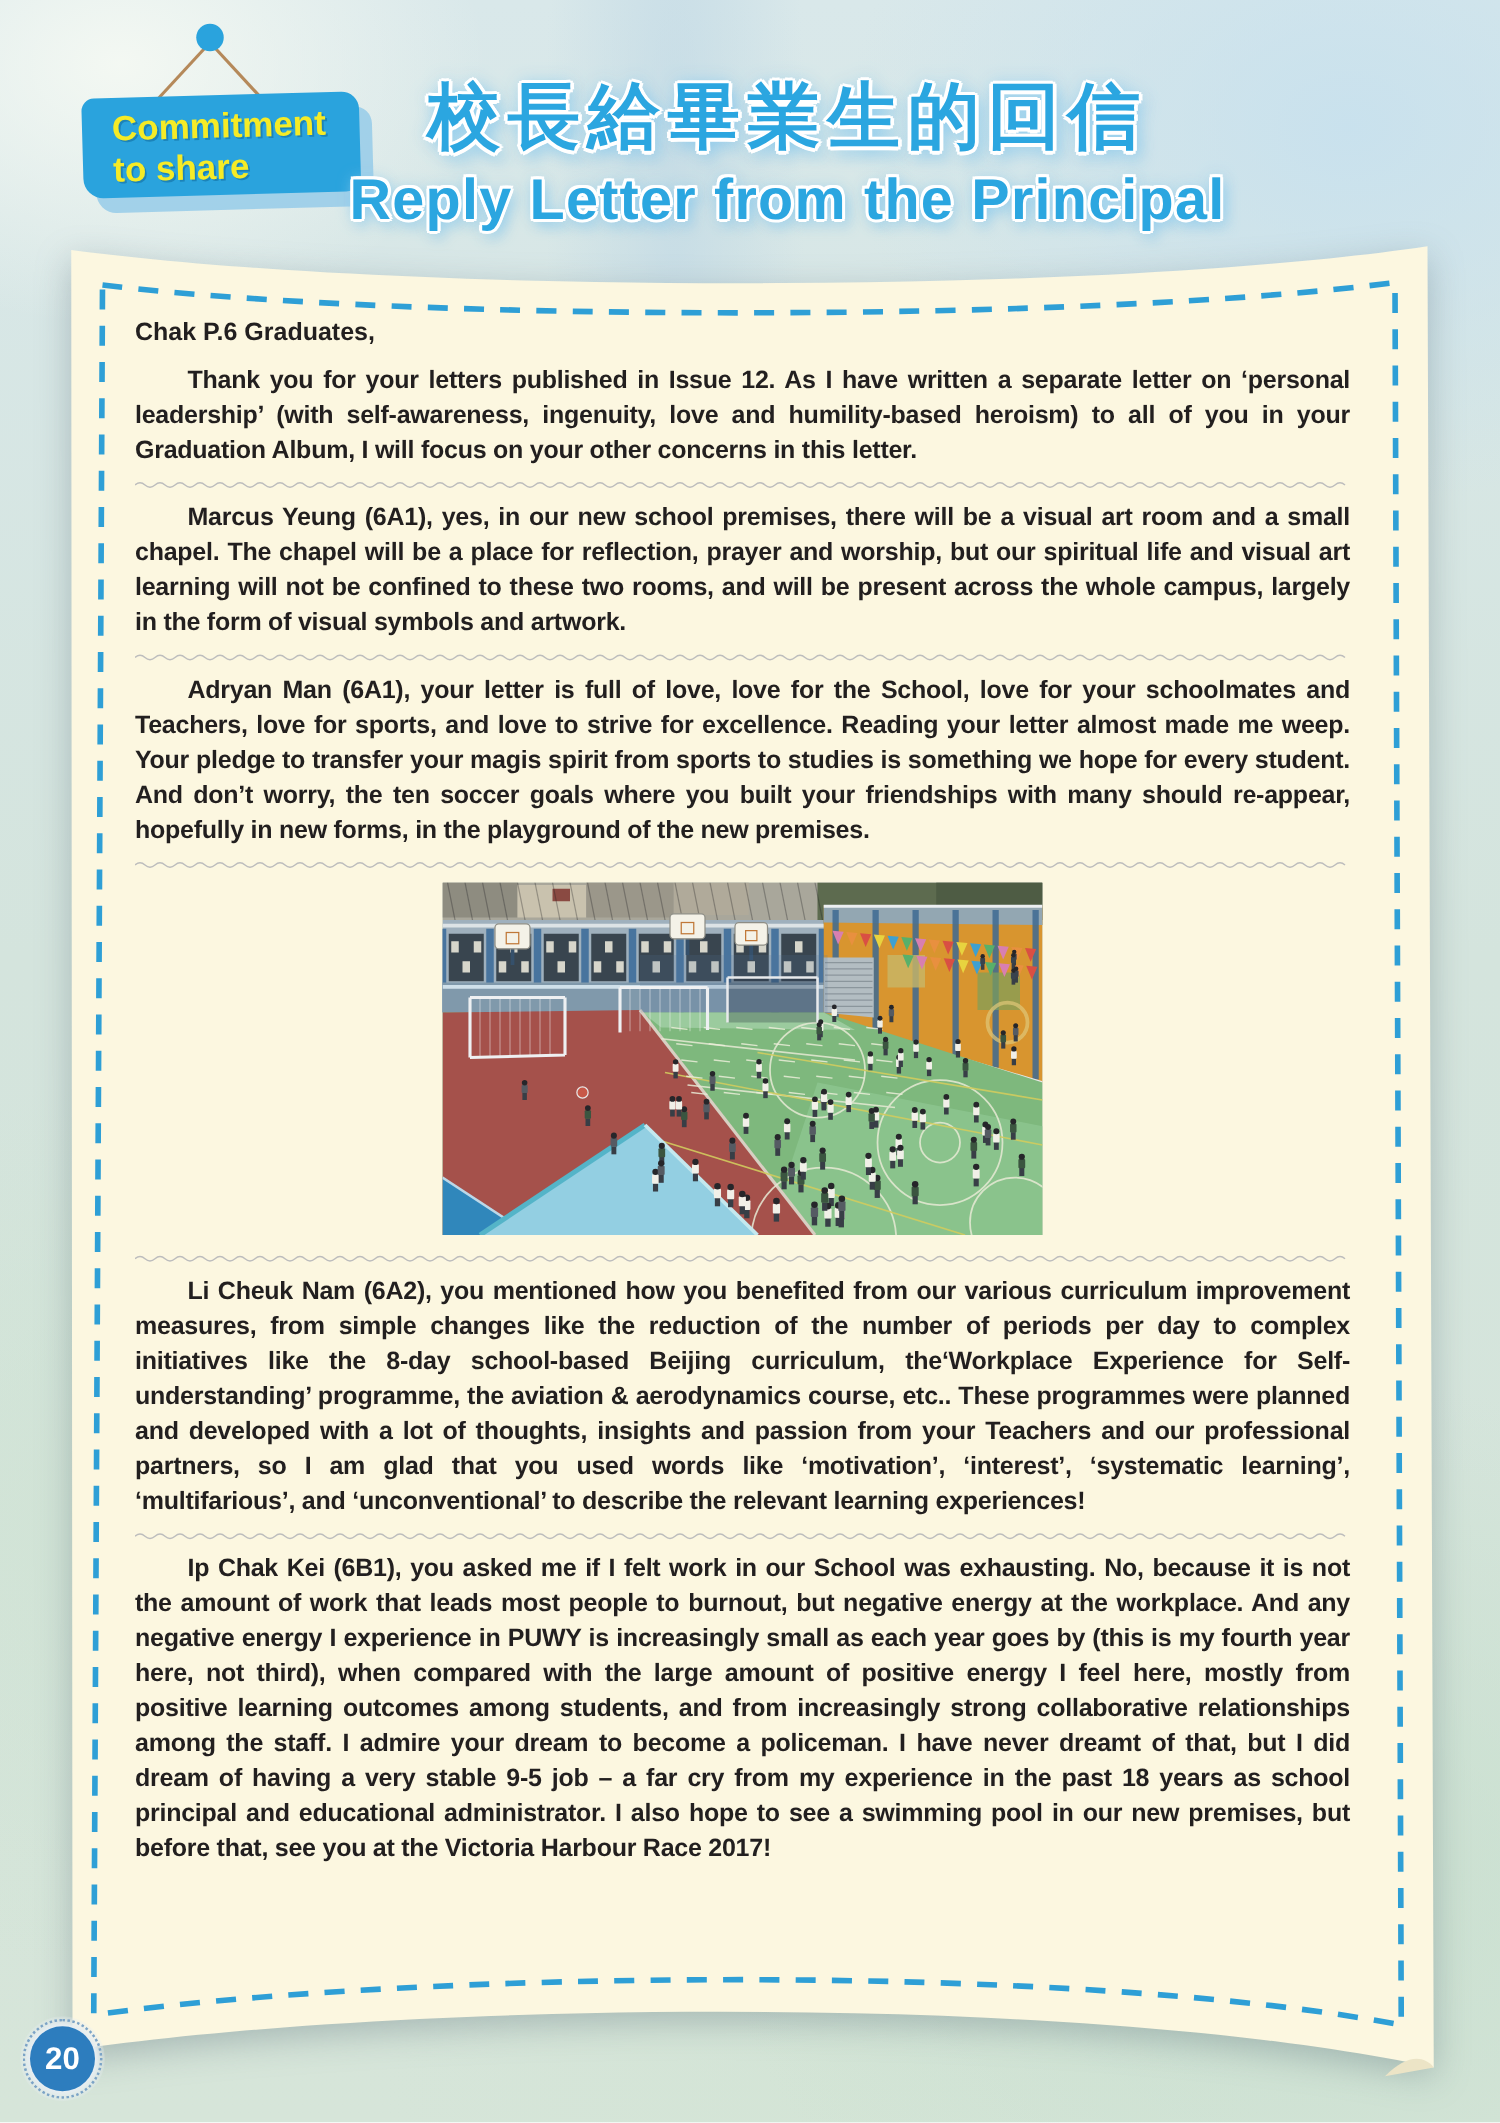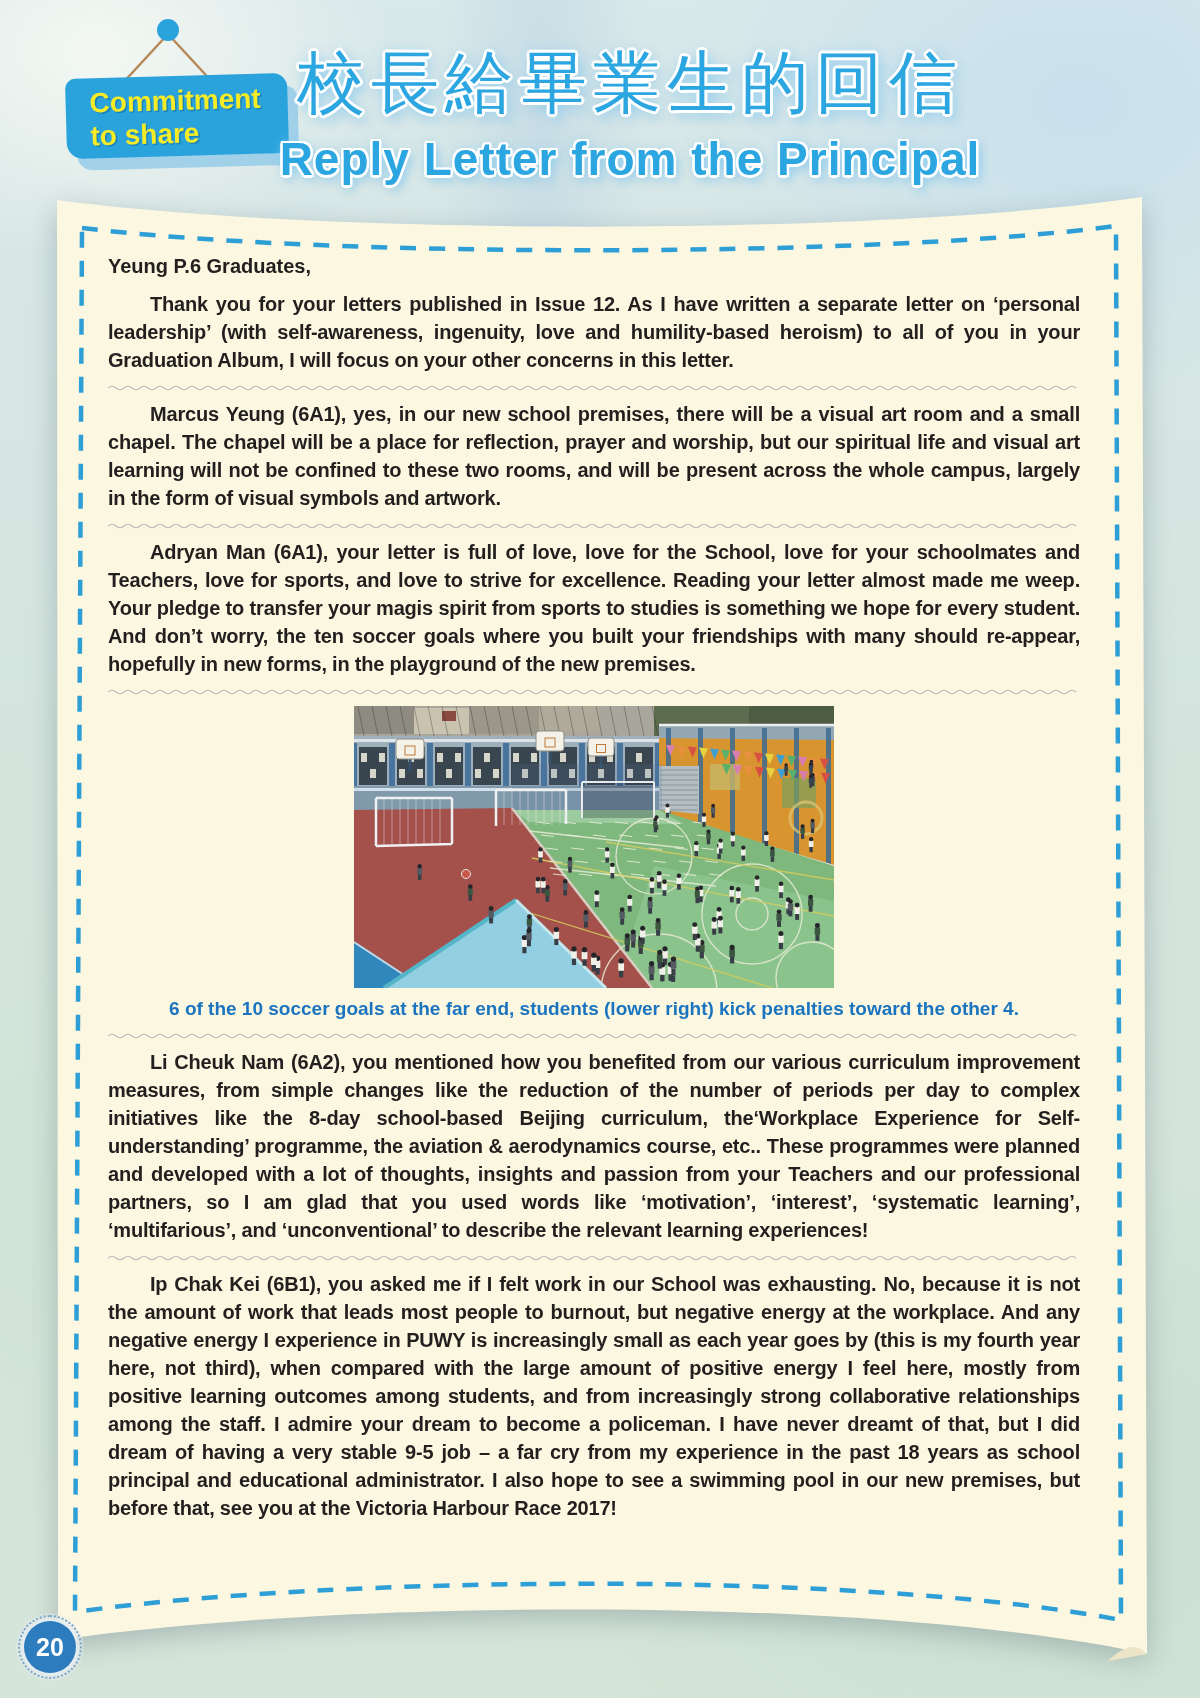--- a/index.html
+++ b/index.html
@@ -16,22 +16,22 @@
   
   .badge-wrap{position:absolute;left:58px;top:14px;width:300px;height:180px;}
   .badge-pin{position:absolute;left:0;top:0;}
   .badge{position:absolute;left:8px;top:62px;width:222px;height:80px;background:#2aa3dd;
     border-radius:10px 14px 12px 16px;transform:rotate(-1.6deg);
     box-shadow:10px 12px 0 rgba(154,205,233,.9);
     color:#f5eb27;font-weight:bold;font-size:28px;line-height:33px;
     padding:8px 0 0 24px;box-sizing:border-box;
     text-shadow:1.5px 1.5px 0 rgba(16,105,155,.55);}
   .titles{position:absolute;left:250px;top:0;width:760px;text-align:center;}
-  .title-zh{position:absolute;left:0;top:38px;width:100%;margin:0;
-    font-size:68px;font-weight:normal;letter-spacing:6px;color:#2ba6e0;
+  .title-zh{position:absolute;left:0;top:55px;width:100%;margin:0;
+    font-size:58px;font-weight:bold;letter-spacing:6px;color:#2ba6e0;
     text-shadow:3px 0 0 #fff,-3px 0 0 #fff,0 3px 0 #fff,0 -3px 0 #fff,
       2px 2px 0 #fff,-2px 2px 0 #fff,2px -2px 0 #fff,-2px -2px 0 #fff,
       0 0 14px rgba(140,205,240,.9),5px 7px 12px rgba(125,195,235,.75);}
   .title-en{position:absolute;left:0;top:132px;width:100%;margin:0;
     font-size:46px;font-weight:bold;letter-spacing:1px;color:#2ba6e0;
     text-shadow:2.5px 0 0 #fff,-2.5px 0 0 #fff,0 2.5px 0 #fff,0 -2.5px 0 #fff,
       2px 2px 0 #fff,-2px 2px 0 #fff,2px -2px 0 #fff,-2px -2px 0 #fff,
       0 0 12px rgba(140,205,240,.9),4px 6px 10px rgba(125,195,235,.7);}
   
   .paper-svg{position:absolute;left:0;top:0;}
@@ -78,21 +78,21 @@
         <div>to share</div>
       </div>
     </div>
     <div class="titles">
       <h1 class="title-zh">校長給畢業生的回信</h1>
       <h2 class="title-en">Reply Letter from the Principal</h2>
     </div>
   </header>
 
   <main class="letter">
-    <p class="salutation">Yeung P.6 Graduates,</p>
+    <p class="salutation">Chak P.6 Graduates,</p>
 
     <p class="para">Thank you for your letters published in Issue 12. As I have written a separate letter on ‘personal leadership’ (with self-awareness, ingenuity, love and humility-based heroism) to all of you in your Graduation Album, I will focus on your other concerns in this letter.</p>
     <svg class="wavy" width="972" height="10">
         <path fill="none" stroke="#bdbdbd" stroke-width="1.2" d="M0,6 q4,-3.5 8,0 t8,0 t8,0 t8,0 t8,0 t8,0 t8,0 t8,0 t8,0 t8,0 t8,0 t8,0 t8,0 t8,0 t8,0 t8,0 t8,0 t8,0 t8,0 t8,0 t8,0 t8,0 t8,0 t8,0 t8,0 t8,0 t8,0 t8,0 t8,0 t8,0 t8,0 t8,0 t8,0 t8,0 t8,0 t8,0 t8,0 t8,0 t8,0 t8,0 t8,0 t8,0 t8,0 t8,0 t8,0 t8,0 t8,0 t8,0 t8,0 t8,0 t8,0 t8,0 t8,0 t8,0 t8,0 t8,0 t8,0 t8,0 t8,0 t8,0 t8,0 t8,0 t8,0 t8,0 t8,0 t8,0 t8,0 t8,0 t8,0 t8,0 t8,0 t8,0 t8,0 t8,0 t8,0 t8,0 t8,0 t8,0 t8,0 t8,0 t8,0 t8,0 t8,0 t8,0 t8,0 t8,0 t8,0 t8,0 t8,0 t8,0 t8,0 t8,0 t8,0 t8,0 t8,0 t8,0 t8,0 t8,0 t8,0 t8,0 t8,0 t8,0 t8,0 t8,0 t8,0 t8,0 t8,0 t8,0 t8,0 t8,0 t8,0 t8,0 t8,0 t8,0 t8,0 t8,0 t8,0 t8,0 t8,0 t8,0 t8,0"></path>
       </svg>
 
     <p class="para">Marcus Yeung (6A1), yes, in our new school premises, there will be a visual art room and a small chapel. The chapel will be a place for reflection, prayer and worship, but our spiritual life and visual art learning will not be confined to these two rooms, and will be present across the whole campus, largely in the form of visual symbols and artwork.</p>
     <svg class="wavy" width="972" height="10">
         <path fill="none" stroke="#bdbdbd" stroke-width="1.2" d="M0,6 q4,-3.5 8,0 t8,0 t8,0 t8,0 t8,0 t8,0 t8,0 t8,0 t8,0 t8,0 t8,0 t8,0 t8,0 t8,0 t8,0 t8,0 t8,0 t8,0 t8,0 t8,0 t8,0 t8,0 t8,0 t8,0 t8,0 t8,0 t8,0 t8,0 t8,0 t8,0 t8,0 t8,0 t8,0 t8,0 t8,0 t8,0 t8,0 t8,0 t8,0 t8,0 t8,0 t8,0 t8,0 t8,0 t8,0 t8,0 t8,0 t8,0 t8,0 t8,0 t8,0 t8,0 t8,0 t8,0 t8,0 t8,0 t8,0 t8,0 t8,0 t8,0 t8,0 t8,0 t8,0 t8,0 t8,0 t8,0 t8,0 t8,0 t8,0 t8,0 t8,0 t8,0 t8,0 t8,0 t8,0 t8,0 t8,0 t8,0 t8,0 t8,0 t8,0 t8,0 t8,0 t8,0 t8,0 t8,0 t8,0 t8,0 t8,0 t8,0 t8,0 t8,0 t8,0 t8,0 t8,0 t8,0 t8,0 t8,0 t8,0 t8,0 t8,0 t8,0 t8,0 t8,0 t8,0 t8,0 t8,0 t8,0 t8,0 t8,0 t8,0 t8,0 t8,0 t8,0 t8,0 t8,0 t8,0 t8,0 t8,0 t8,0 t8,0"></path>
       </svg>
@@ -584,21 +584,20 @@
             <circle cx="239.84871924382108" cy="249.17622248448313" r="2.6258003183767618" fill="#26262a"></circle>
             <rect x="303.6607201170147" y="255.91419983092425" width="4.231294211542856" height="6.720290806568067" fill="#383e46"></rect>
             <rect x="302.9140211385071" y="248.4472100458486" width="5.724692168557982" height="7.71588944457815" rx="0.8" fill="#3b5540"></rect>
             <circle cx="305.7763672227861" cy="246.45601276982845" r="2.61344642477647" fill="#26262a"></circle>
             <rect x="317.363721479622" y="262.59173298375293" width="4.279599770520766" height="6.797011400238863" fill="#383e46"></rect>
             <rect x="316.60849799070655" y="255.03949809459863" width="5.790046748351624" height="7.803976052126102" rx="0.8" fill="#555b63"></rect>
             <circle cx="319.5035213648824" cy="253.02556879082417" r="2.6432822112040024" fill="#26262a"></circle>
           </g>
       </svg>
     </figure>
-    <figcaption class="photo-cap">6 of the 10 soccer goals at the far end, students (lower right) kick penalties toward the other 4.</figcaption>
     <svg class="wavy" width="972" height="10">
         <path fill="none" stroke="#bdbdbd" stroke-width="1.2" d="M0,6 q4,-3.5 8,0 t8,0 t8,0 t8,0 t8,0 t8,0 t8,0 t8,0 t8,0 t8,0 t8,0 t8,0 t8,0 t8,0 t8,0 t8,0 t8,0 t8,0 t8,0 t8,0 t8,0 t8,0 t8,0 t8,0 t8,0 t8,0 t8,0 t8,0 t8,0 t8,0 t8,0 t8,0 t8,0 t8,0 t8,0 t8,0 t8,0 t8,0 t8,0 t8,0 t8,0 t8,0 t8,0 t8,0 t8,0 t8,0 t8,0 t8,0 t8,0 t8,0 t8,0 t8,0 t8,0 t8,0 t8,0 t8,0 t8,0 t8,0 t8,0 t8,0 t8,0 t8,0 t8,0 t8,0 t8,0 t8,0 t8,0 t8,0 t8,0 t8,0 t8,0 t8,0 t8,0 t8,0 t8,0 t8,0 t8,0 t8,0 t8,0 t8,0 t8,0 t8,0 t8,0 t8,0 t8,0 t8,0 t8,0 t8,0 t8,0 t8,0 t8,0 t8,0 t8,0 t8,0 t8,0 t8,0 t8,0 t8,0 t8,0 t8,0 t8,0 t8,0 t8,0 t8,0 t8,0 t8,0 t8,0 t8,0 t8,0 t8,0 t8,0 t8,0 t8,0 t8,0 t8,0 t8,0 t8,0 t8,0 t8,0 t8,0 t8,0"></path>
       </svg>
 
     <p class="para">Li Cheuk Nam (6A2), you mentioned how you benefited from our various curriculum improvement measures, from simple changes like the reduction of the number of periods per day to complex initiatives like the 8-day school-based Beijing curriculum, the‘Workplace Experience for Self-understanding’ programme, the aviation &amp; aerodynamics course, etc.. These programmes were planned and developed with a lot of thoughts, insights and passion from your Teachers and our professional partners, so I am glad that you used words like ‘motivation’, ‘interest’, ‘systematic learning’, ‘multifarious’, and ‘unconventional’ to describe the relevant learning experiences!</p>
     <svg class="wavy" width="972" height="10">
         <path fill="none" stroke="#bdbdbd" stroke-width="1.2" d="M0,6 q4,-3.5 8,0 t8,0 t8,0 t8,0 t8,0 t8,0 t8,0 t8,0 t8,0 t8,0 t8,0 t8,0 t8,0 t8,0 t8,0 t8,0 t8,0 t8,0 t8,0 t8,0 t8,0 t8,0 t8,0 t8,0 t8,0 t8,0 t8,0 t8,0 t8,0 t8,0 t8,0 t8,0 t8,0 t8,0 t8,0 t8,0 t8,0 t8,0 t8,0 t8,0 t8,0 t8,0 t8,0 t8,0 t8,0 t8,0 t8,0 t8,0 t8,0 t8,0 t8,0 t8,0 t8,0 t8,0 t8,0 t8,0 t8,0 t8,0 t8,0 t8,0 t8,0 t8,0 t8,0 t8,0 t8,0 t8,0 t8,0 t8,0 t8,0 t8,0 t8,0 t8,0 t8,0 t8,0 t8,0 t8,0 t8,0 t8,0 t8,0 t8,0 t8,0 t8,0 t8,0 t8,0 t8,0 t8,0 t8,0 t8,0 t8,0 t8,0 t8,0 t8,0 t8,0 t8,0 t8,0 t8,0 t8,0 t8,0 t8,0 t8,0 t8,0 t8,0 t8,0 t8,0 t8,0 t8,0 t8,0 t8,0 t8,0 t8,0 t8,0 t8,0 t8,0 t8,0 t8,0 t8,0 t8,0 t8,0 t8,0 t8,0 t8,0"></path>
       </svg>
 
     <p class="para">Ip Chak Kei (6B1), you asked me if I felt work in our School was exhausting. No, because it is not the amount of work that leads most people to burnout, but negative energy at the workplace. And any negative energy I experience in PUWY is increasingly small as each year goes by (this is my fourth year here, not third), when compared with the large amount of positive energy I feel here, mostly from positive learning outcomes among students, and from increasingly strong collaborative relationships among the staff. I admire your dream to become a policeman. I have never dreamt of that, but I did dream of having a very stable 9-5 job – a far cry from my experience in the past 18 years as school principal and educational administrator. I also hope to see a swimming pool in our new premises, but before that, see you at the Victoria Harbour Race 2017!</p>

